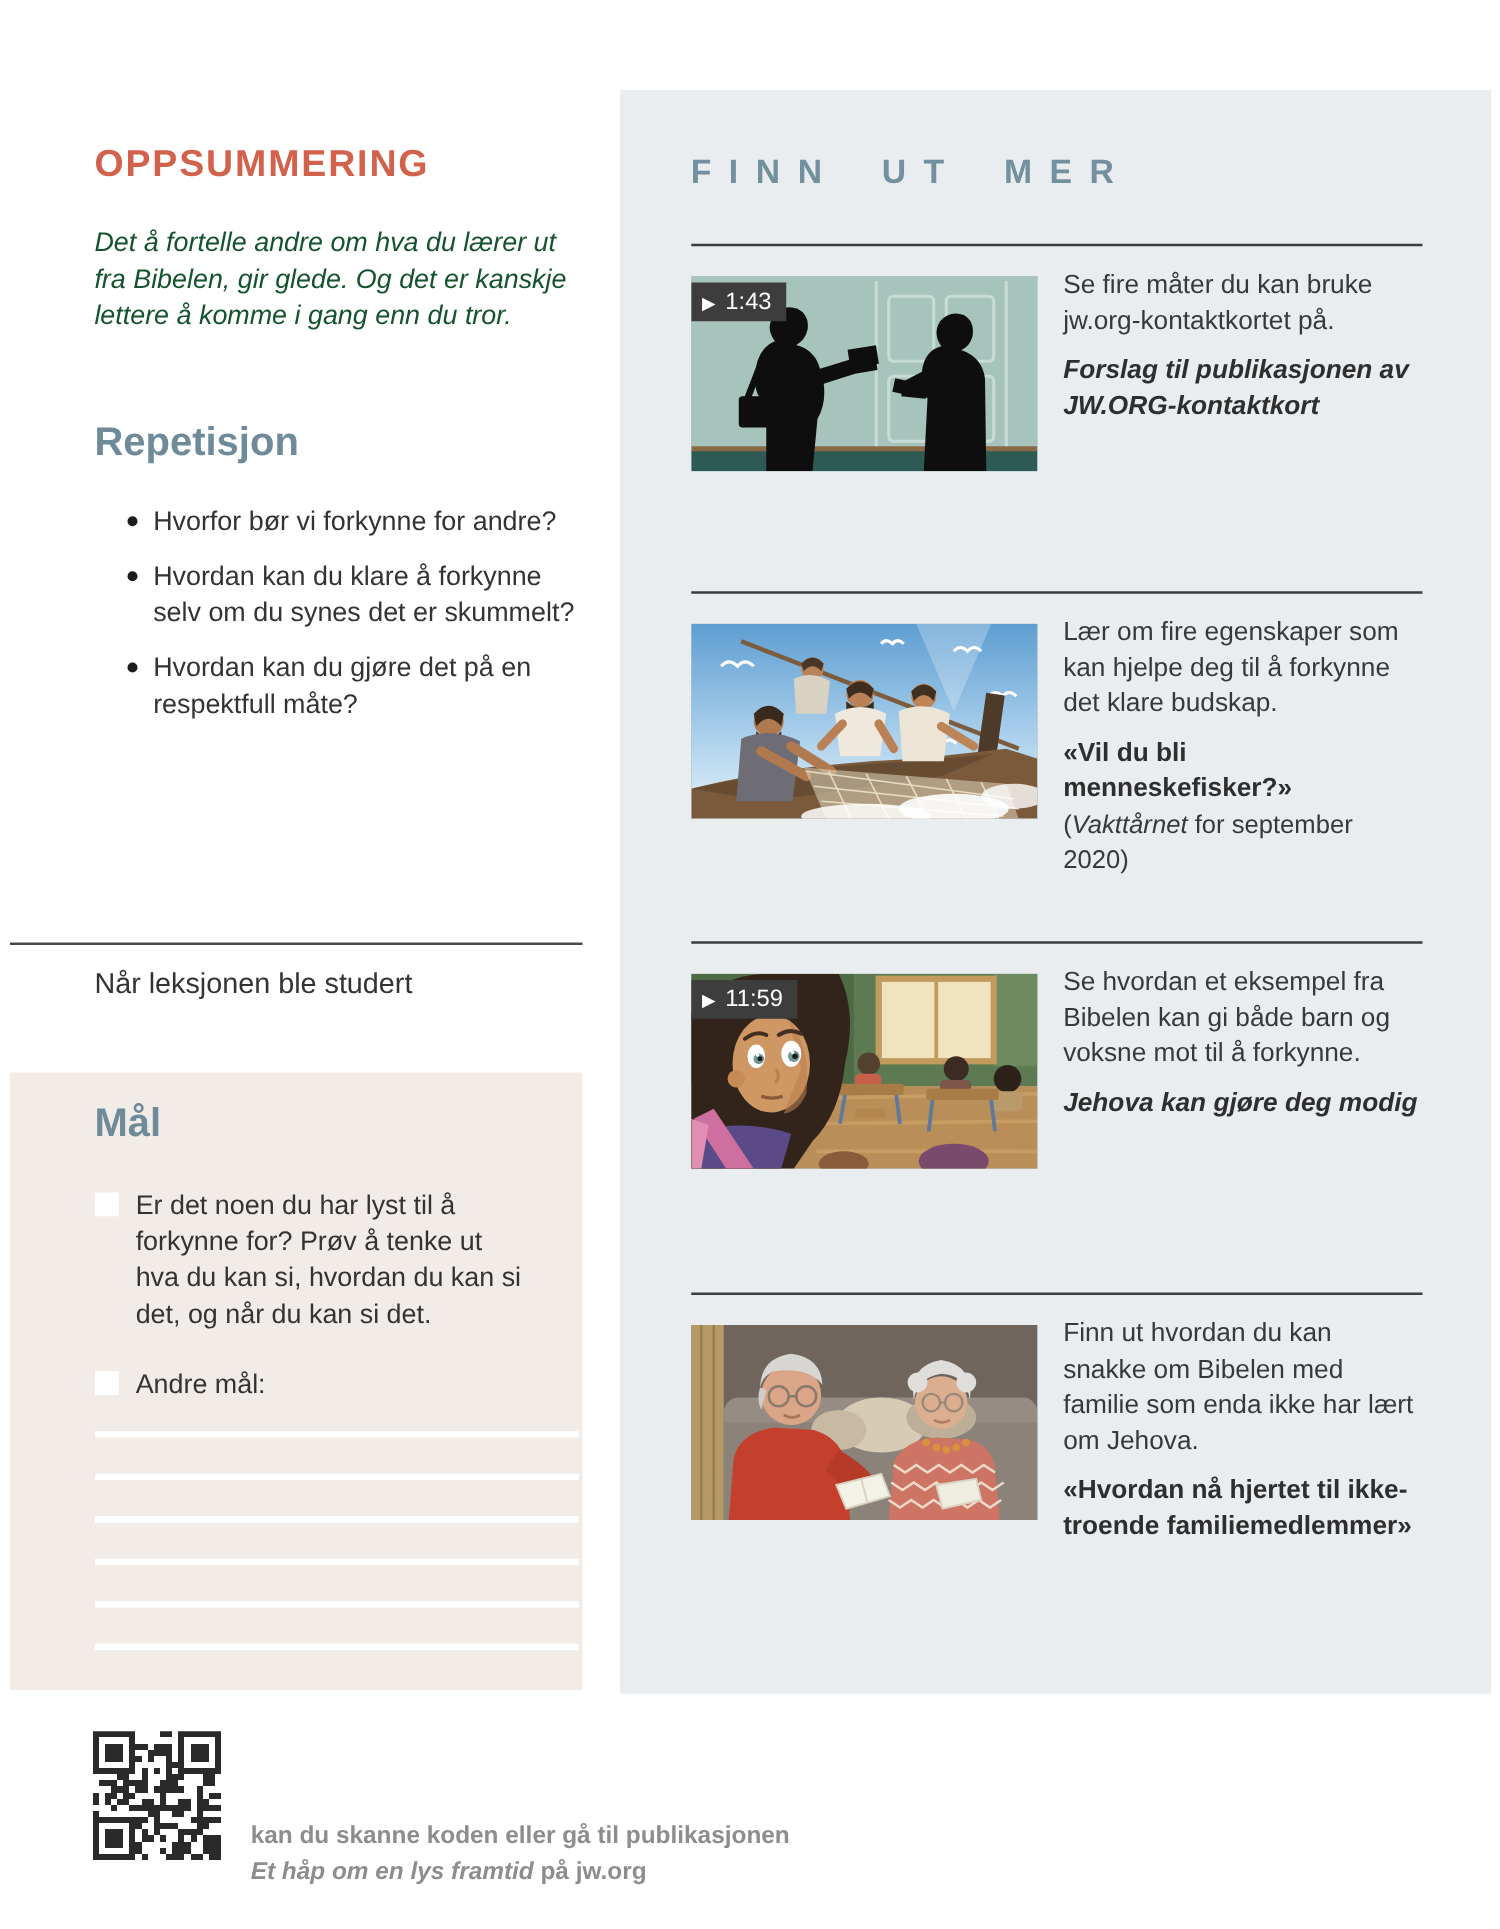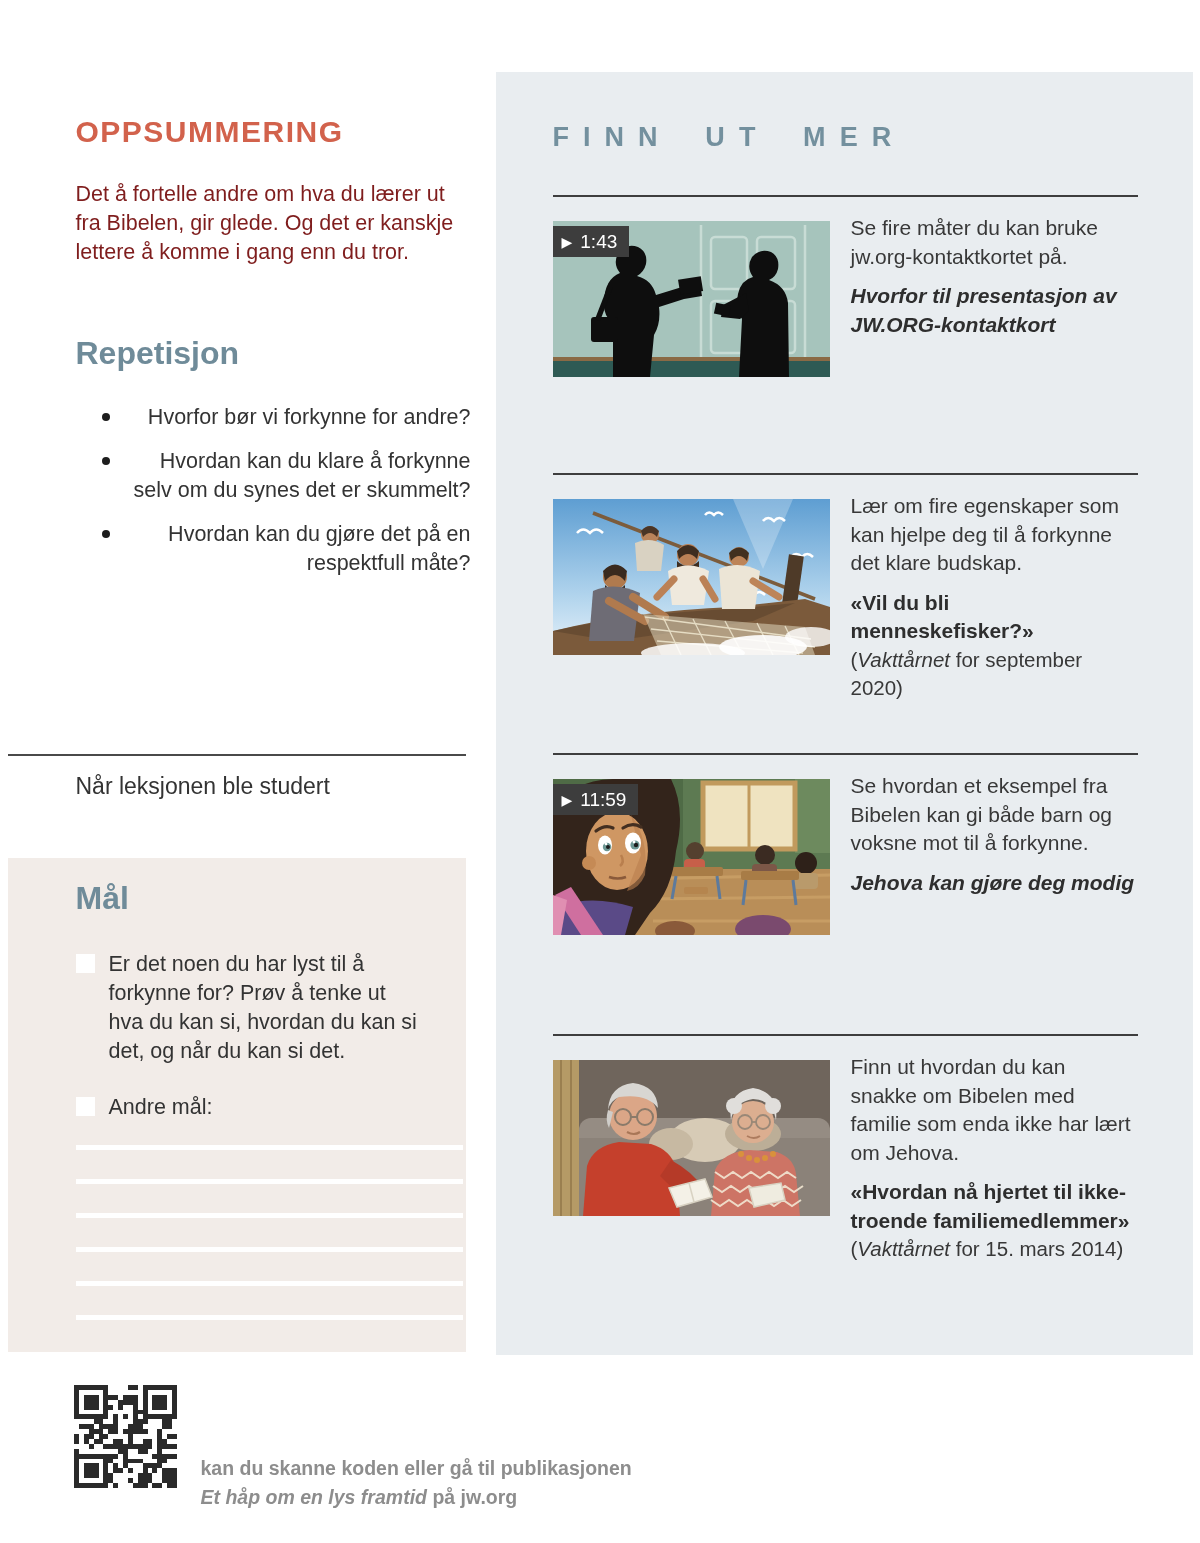--- a/index.html
+++ b/index.html
@@ -5,24 +5,24 @@
   * { margin:0; padding:0; box-sizing:border-box; }
   html,body { background:#ffffff; }
   body { font-family:"Liberation Sans", sans-serif; color:#393939; }
   .page { position:relative; width:1185px; height:1543px; background:#ffffff; overflow:hidden; margin:12px auto; }
 
   
   .right-panel { position:absolute; left:488px; top:60px; width:712px; height:1283px; background:#e9edf0; }
 
   
   .summary-title { position:absolute; left:68px; top:103px; font-size:30px; font-weight:bold; letter-spacing:1.5px; color:#d2624c; }
-  .intro { position:absolute; left:68px; top:168px; width:382px; font-size:21.5px; line-height:29px; color:#7f1d1d; }
+  .intro { position:absolute; left:68px; top:168px; width:382px; font-size:21.5px; line-height:29px; color:#14532d;font-style:italic; }
   .review-title { position:absolute; left:68px; top:323px; font-size:32px; font-weight:bold; color:#6f8b99; }
   .review-list { position:absolute; left:68px; top:391px; width:395px; }
-  .review-item { position:relative; padding-left:47px; font-size:21.5px; line-height:29px; color:#333; margin-bottom:15px;text-align:right; }
+  .review-item { position:relative; padding-left:47px; font-size:21.5px; line-height:29px; color:#333; margin-bottom:15px; }
   .review-item .dot { position:absolute; left:26px; top:10px; width:8px; height:8px; border-radius:50%; background:#1d1d1d; }
   .left-divider { position:absolute; left:0; top:742px; width:458px; border-top:2px solid #4a4a4a; }
   .studied-label { position:absolute; left:68px; top:761px; font-size:23px; color:#333; }
 
   .goals-box { position:absolute; left:0; top:846px; width:458px; height:494px; background:#f2ece8; }
   .goals-title { position:absolute; left:68px; top:22px; font-size:32px; font-weight:bold; color:#6f8b99; }
   .goal-item { position:absolute; left:68px; width:345px; font-size:21.5px; line-height:29px; color:#333; }
   .goal-item .check { position:absolute; left:0; top:4px; width:19px; height:19px; background:#ffffff; }
   .goal-item .goal-text { display:block; margin-left:33px; }
   .goal-item-1 { top:92px; }
@@ -120,21 +120,21 @@
             <rect x="162" y="83" width="15" height="11" transform="rotate(12 169 88)"></rect>
           </g>
         </svg>
         <div class="duration-badge">
           <span class="play">▶</span>
           <span>1:43</span>
         </div>
       </div>
       <div class="media-text">
         <p class="media-desc">Se fire måter du kan bruke jw.org-kontaktkortet på.</p>
-        <p class="media-title italic">Hvorfor til presentasjon av JW.ORG-kontaktkort</p>
+        <p class="media-title italic">Forslag til publikasjonen av JW.ORG-kontaktkort</p>
       </div>
     </div>
   </div>
 
   <div class="media-row row-2">
     <div class="row-divider"></div>
     <div class="row-body">
       <div class="thumb">
         <svg viewBox="0 0 277 156" preserveAspectRatio="none">
           <defs>
@@ -320,21 +320,20 @@
               <circle cx="220" cy="94" r="3"></circle>
           </g>
           <path d="M116,128 L152,119 L159,137 L124,147 Z" fill="#f4f1e7" stroke="#d8d2c2" stroke-width="1.5"></path>
           <line x1="136" y1="123" x2="141" y2="142" stroke="#d8d2c2" stroke-width="1.5"></line>
           <path d="M196,128 L228,123 L232,140 L201,147 Z" fill="#efece0" stroke="#d8d2c2" stroke-width="1.5"></path>
         </svg>
       </div>
       <div class="media-text">
         <p class="media-desc">Finn ut hvordan du kan snakke om Bibelen med familie som enda ikke har lært om Jehova.</p>
         <p class="media-title">«Hvordan nå hjertet til ikke-troende familiemedlemmer»</p>
-        <p class="media-ref"><span>(</span><i>Vakttårnet</i><span> for 15. mars 2014)</span></p>
       </div>
     </div>
   </div>
 
   <div class="qr">
     <svg id="qr-svg" viewBox="0 0 105 105" width="103" height="103" shape-rendering="crispEdges">
         <rect x="0" y="0" width="5" height="5" fill="#2a2a2a"></rect>
         <rect x="5" y="0" width="5" height="5" fill="#2a2a2a"></rect>
         <rect x="10" y="0" width="5" height="5" fill="#2a2a2a"></rect>
         <rect x="15" y="0" width="5" height="5" fill="#2a2a2a"></rect>

